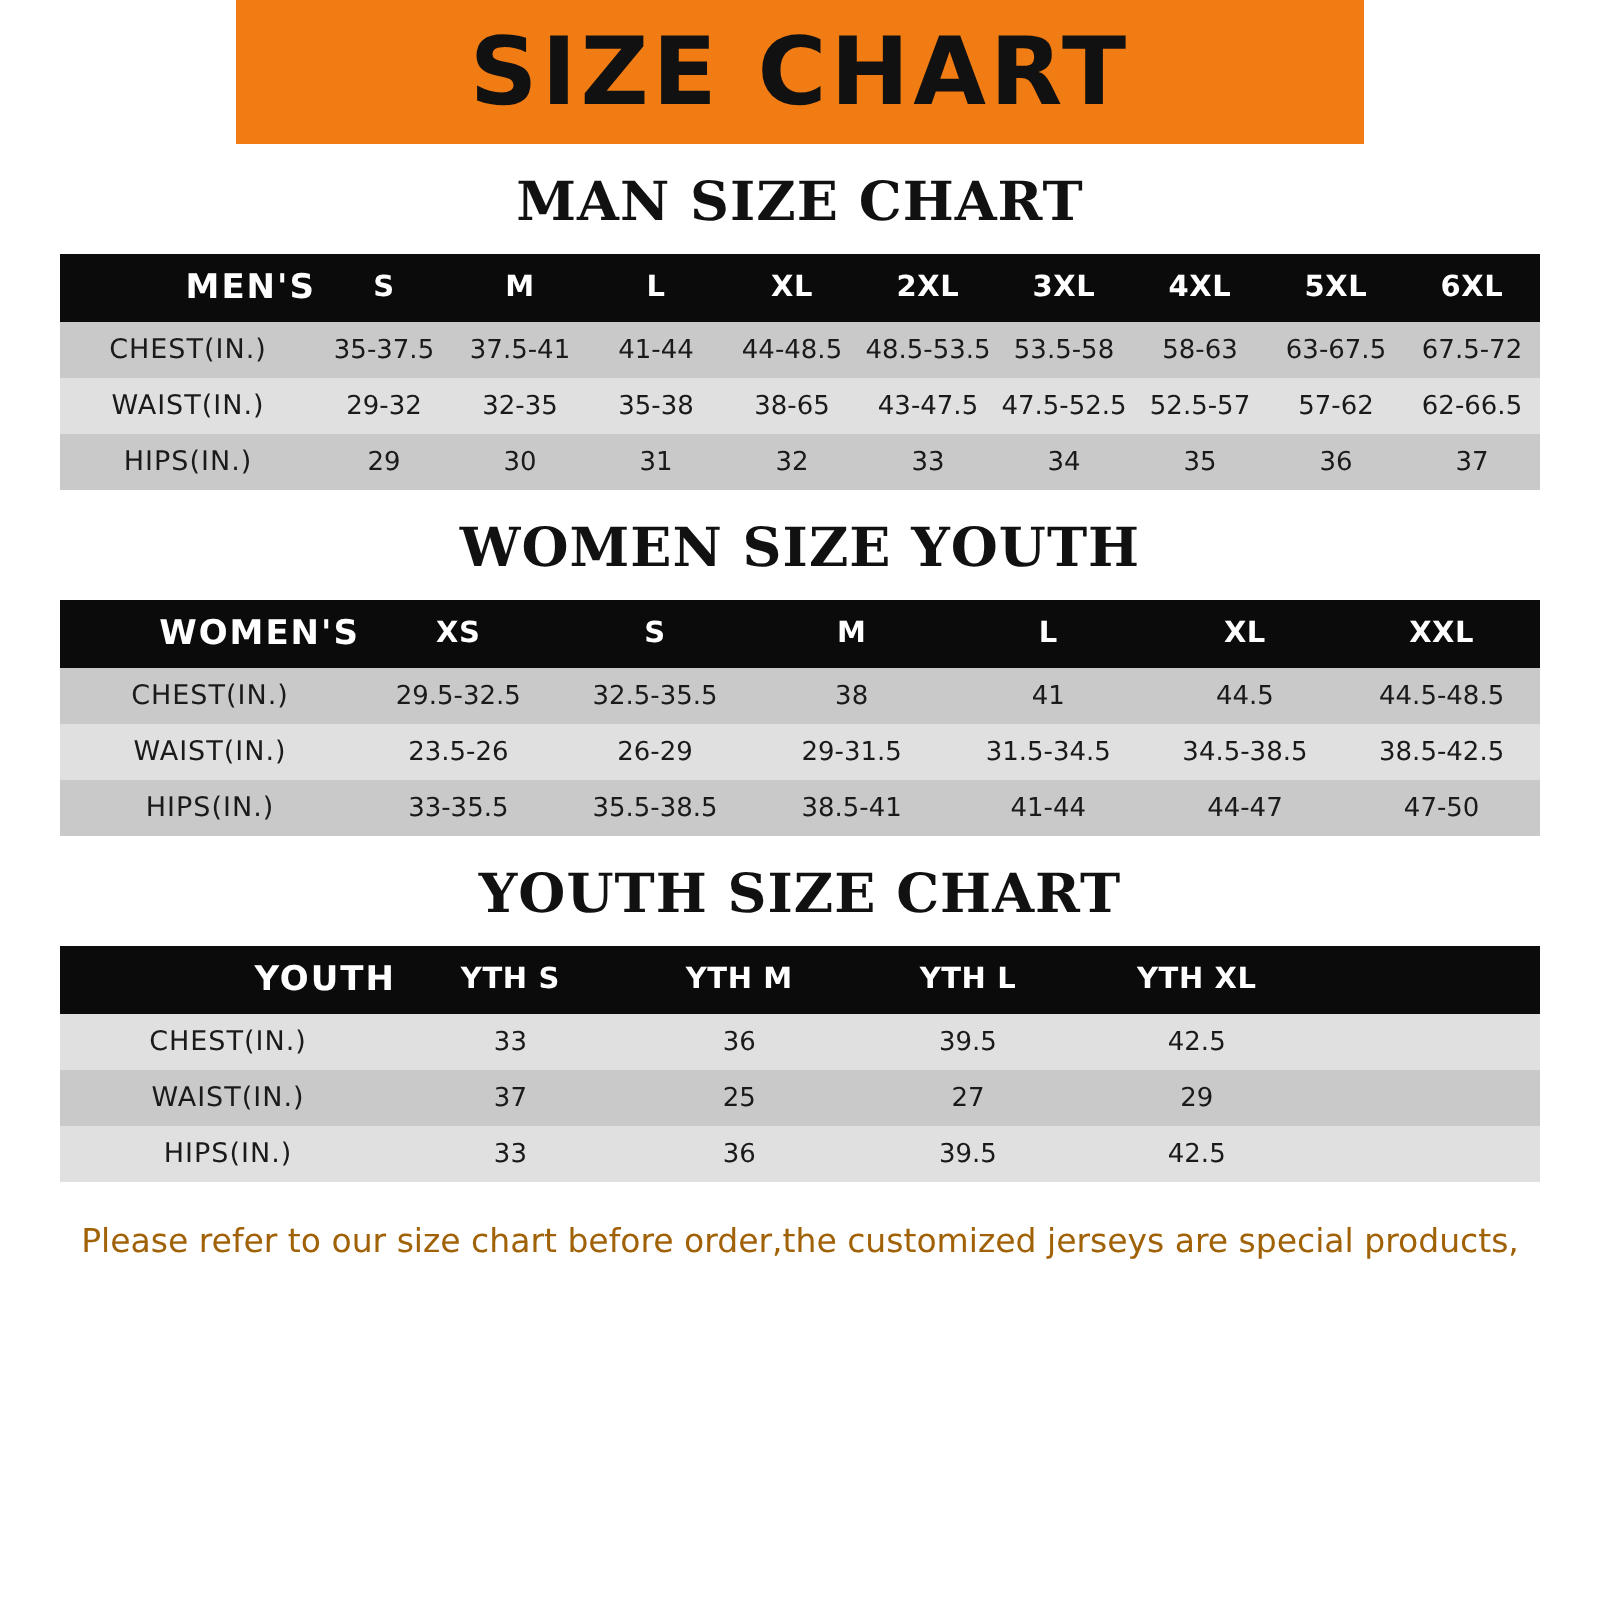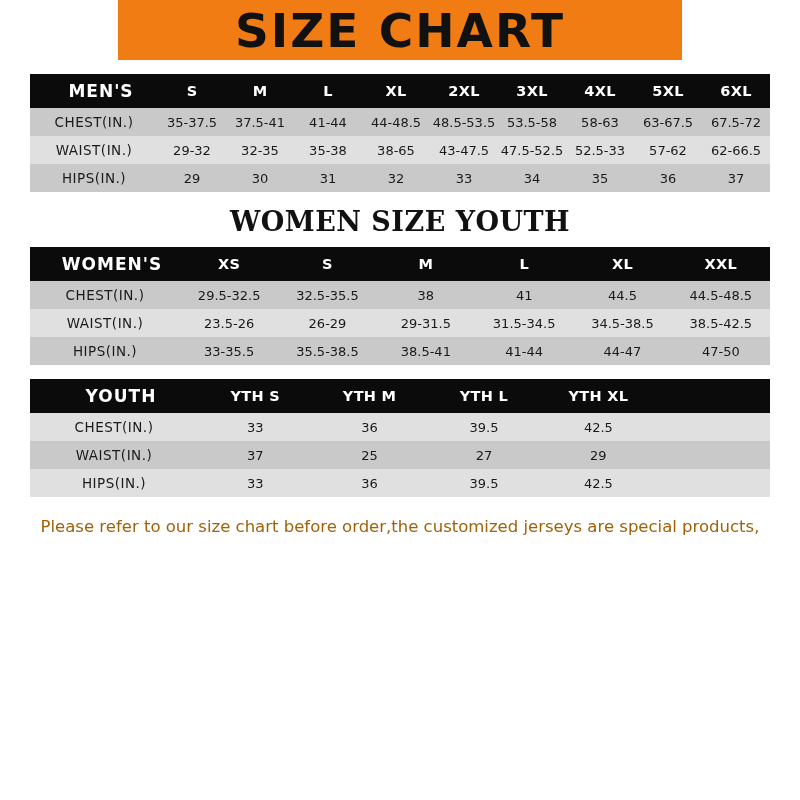--- a/index.html
+++ b/index.html
@@ -16,21 +16,21 @@
   .page {
     position: relative;
     width: 800px;
     height: 800px;
     background: #ffffff;
     box-sizing: border-box;
   }
   
   .header-band {
     position: relative;
-    height: 60px;
+    height: 72px;
     background: #f07c13;
     display: flex;
     align-items: center;
     justify-content: center;
   }
   .header-band::before,
   .header-band::after {
     content: "";
     position: absolute;
     top: 0;
@@ -81,21 +81,21 @@
     background: #0b0b0b;
   }
   table.size-table thead th {
     color: #ffffff;
     font-size: 14.5px;
     font-weight: bold;
     height: 34px;
     letter-spacing: 0.3px;
   }
   table.size-table thead th.rowlabel {
-    text-align: center;
+    text-align: right;
     padding-left: 14px;
     font-size: 17px;
     letter-spacing: 1px;
   }
   table.size-table tbody td {
     font-size: 13px;
     height: 28px;
     border: none;
   }
   table.size-table tbody td.rowlabel {
@@ -125,20 +125,21 @@
 </head>
 <body>
 
 <div class="page">
 
   <div class="header-band">
     <div class="header-title">SIZE CHART</div>
   </div>
 
   <div class="section">
+    <div class="section-title">MAN SIZE CHART</div>
     <table class="size-table men-table">
       <colgroup>
         <col class="c0">
           <col>
           <col>
           <col>
           <col>
           <col>
           <col>
           <col>
@@ -173,21 +174,21 @@
           <td>67.5-72</td>
         </tr>
         <tr class="shade-light">
           <td class="rowlabel">WAIST(IN.)</td>
           <td>29-32</td>
           <td>32-35</td>
           <td>35-38</td>
           <td>38-65</td>
           <td>43-47.5</td>
           <td>47.5-52.5</td>
-          <td>52.5-33</td>
+          <td>52.5-57</td>
           <td>57-62</td>
           <td>62-66.5</td>
         </tr>
         <tr class="shade-dark">
           <td class="rowlabel">HIPS(IN.)</td>
           <td>29</td>
           <td>30</td>
           <td>31</td>
           <td>32</td>
           <td>33</td>
@@ -249,20 +250,21 @@
           <td>38.5-41</td>
           <td>41-44</td>
           <td>44-47</td>
           <td>47-50</td>
         </tr>
       </tbody>
     </table>
   </div>
 
   <div class="section">
+    <div class="section-title">YOUTH SIZE CHART</div>
     <table class="size-table youth-table">
       <colgroup>
         <col class="c0">
           <col>
           <col>
           <col>
           <col>
           <col>
       </colgroup>
       <thead>

